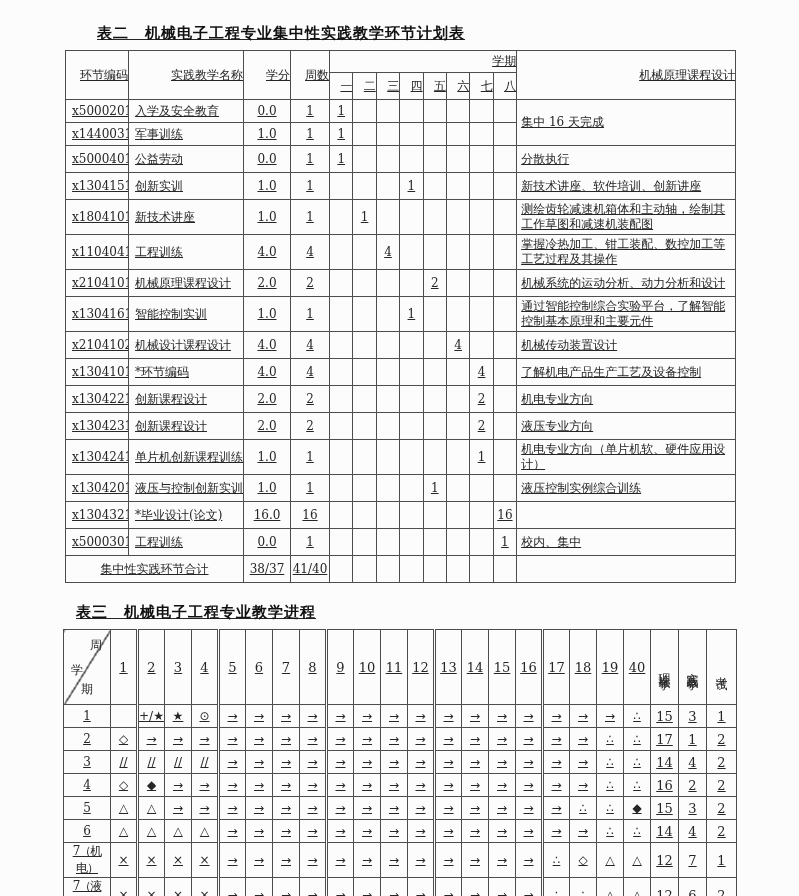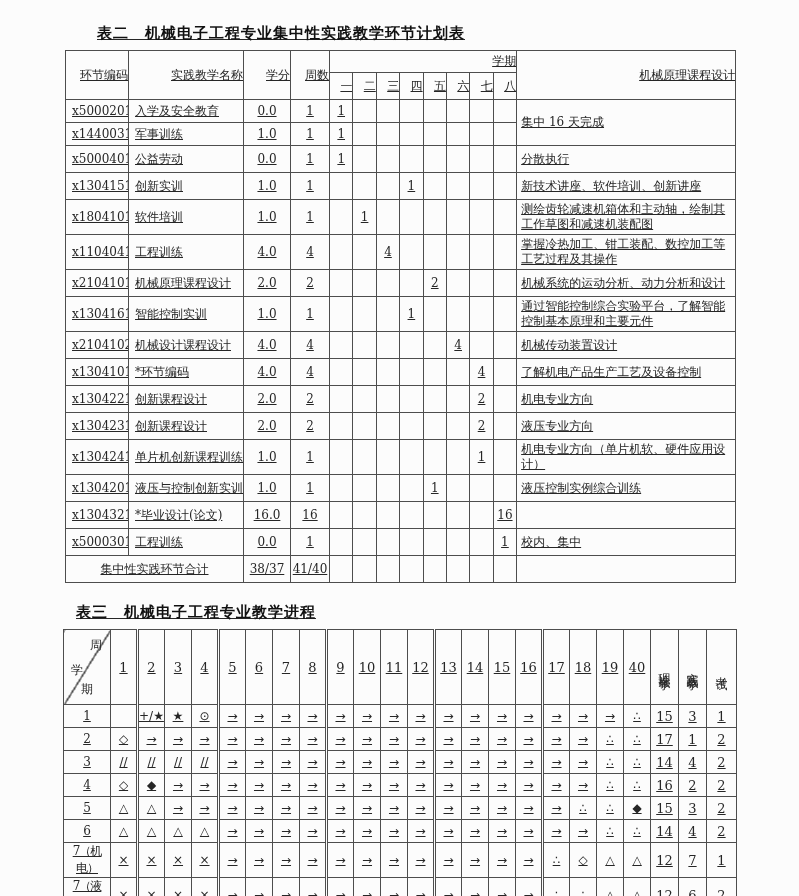--- a/index.html
+++ b/index.html
@@ -163,21 +163,21 @@
           <td class="num"></td>
           <td class="num">1</td>
           <td class="num"></td>
           <td class="num"></td>
           <td class="num"></td>
           <td class="num"></td>
           <td class="content">新技术讲座、软件培训、创新讲座</td>
         </tr>
         <tr>
           <td class="code">x1804101</td>
-          <td class="name">软件培训</td>
+          <td class="name">新技术讲座</td>
           <td class="num">1.0</td>
           <td class="num">1</td>
           <td class="num"></td>
           <td class="num">1</td>
           <td class="num"></td>
           <td class="num"></td>
           <td class="num"></td>
           <td class="num"></td>
           <td class="num"></td>
           <td class="num"></td>

